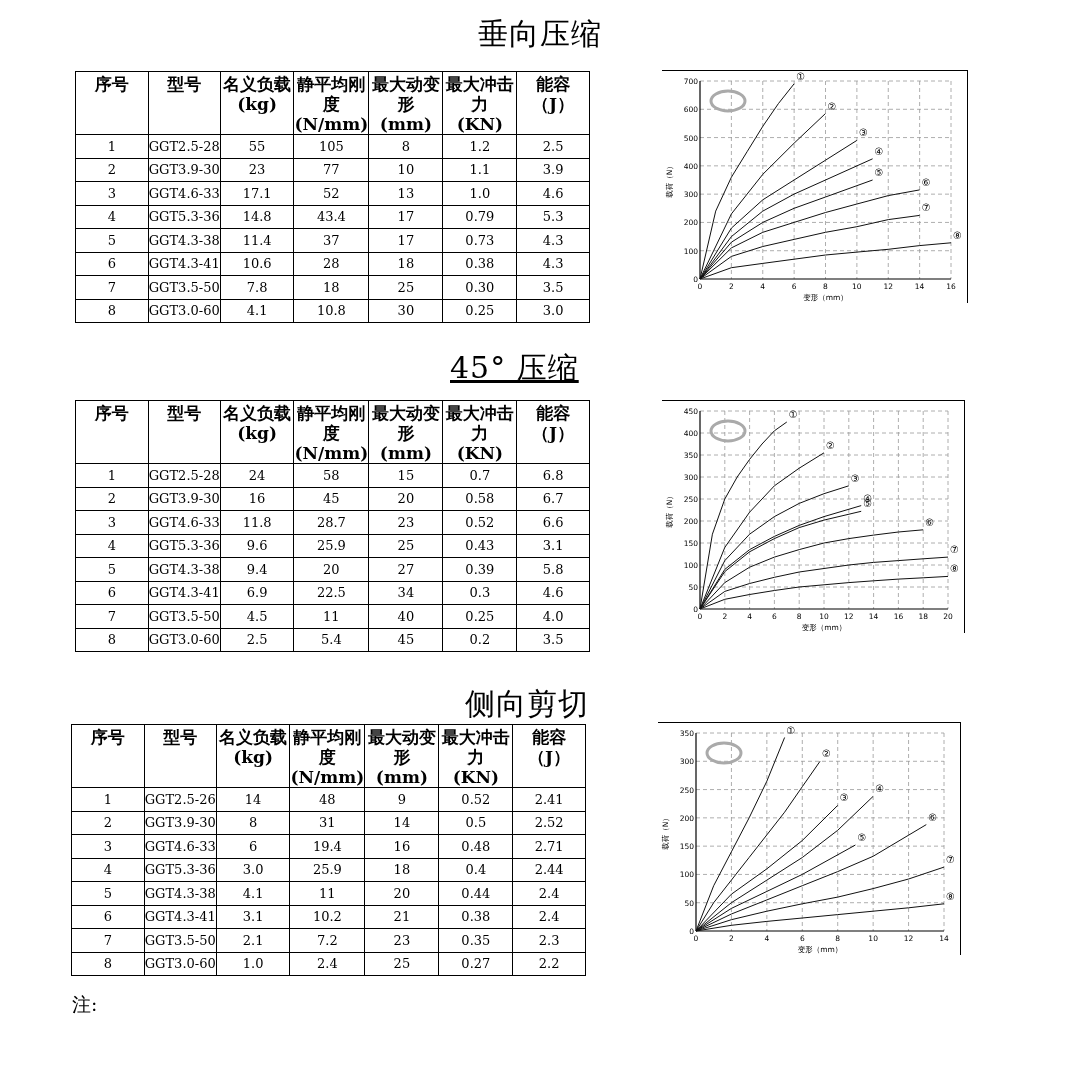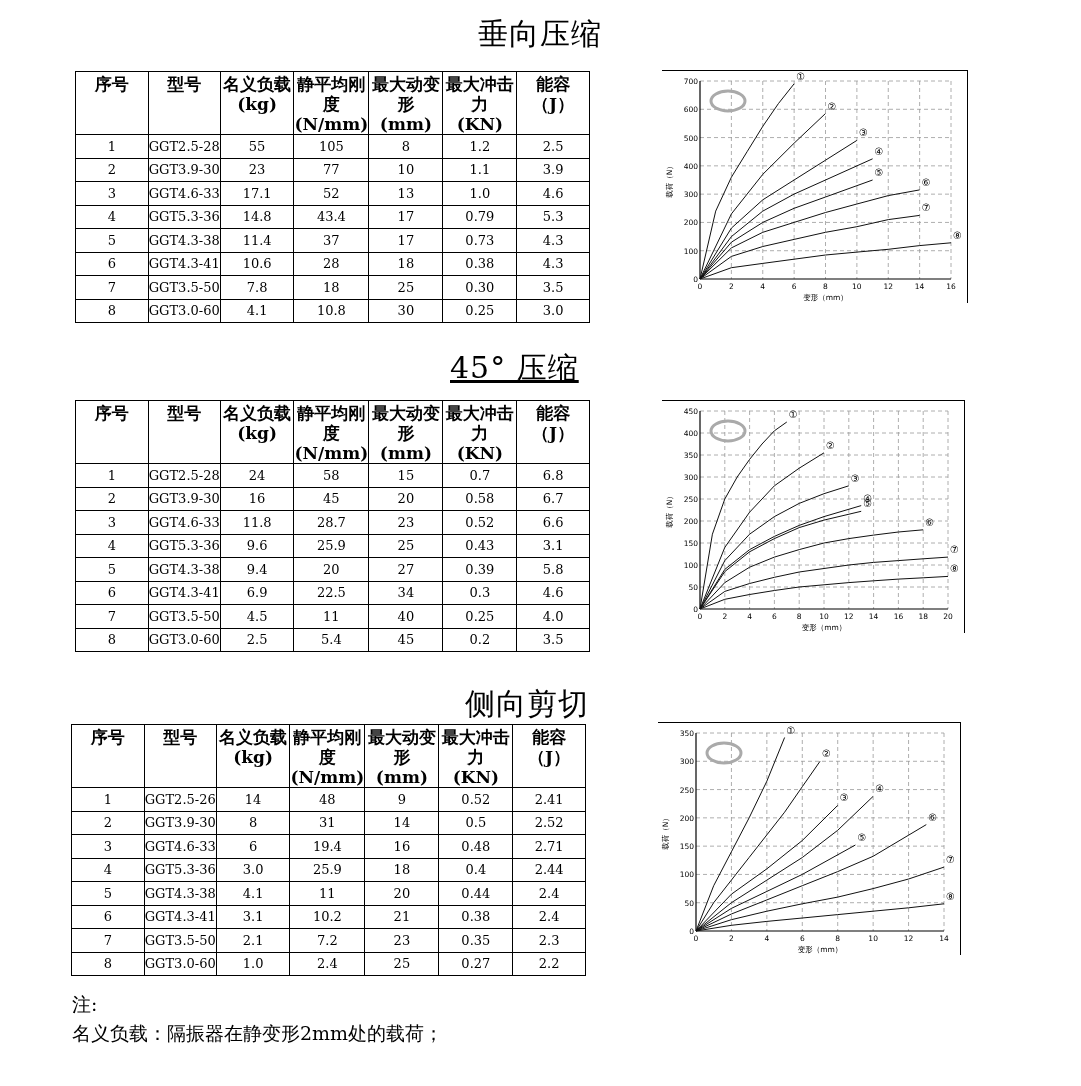--- a/index.html
+++ b/index.html
@@ -522,14 +522,13 @@
       <text x="270.28571428571433" y="97.64571428571429" font-size="10" font-family="DejaVu Sans, sans-serif">⑥</text>
       <path d="M38.0,208.0 L73.4,196.7 L108.9,188.2 L144.3,180.8 L179.7,174.1 L215.1,165.6 L250.6,156.0 L286.0,144.1" fill="none" stroke="#111" stroke-width="1"></path>
       <text x="288" y="140.0742857142857" font-size="10" font-family="DejaVu Sans, sans-serif">⑦</text>
       <path d="M38.0,208.0 L73.4,202.3 L108.9,198.4 L144.3,195.0 L179.7,191.6 L215.1,188.2 L250.6,184.8 L286.0,180.8" fill="none" stroke="#111" stroke-width="1"></path>
       <text x="288" y="176.84571428571428" font-size="10" font-family="DejaVu Sans, sans-serif">⑧</text>
     </svg>
   </div>
 
 <div class="notes">
   <div>注:</div>
-  <div>名义负载：隔振器在静变形2mm处的载荷；</div>
 </div>
 
 </body></html>

